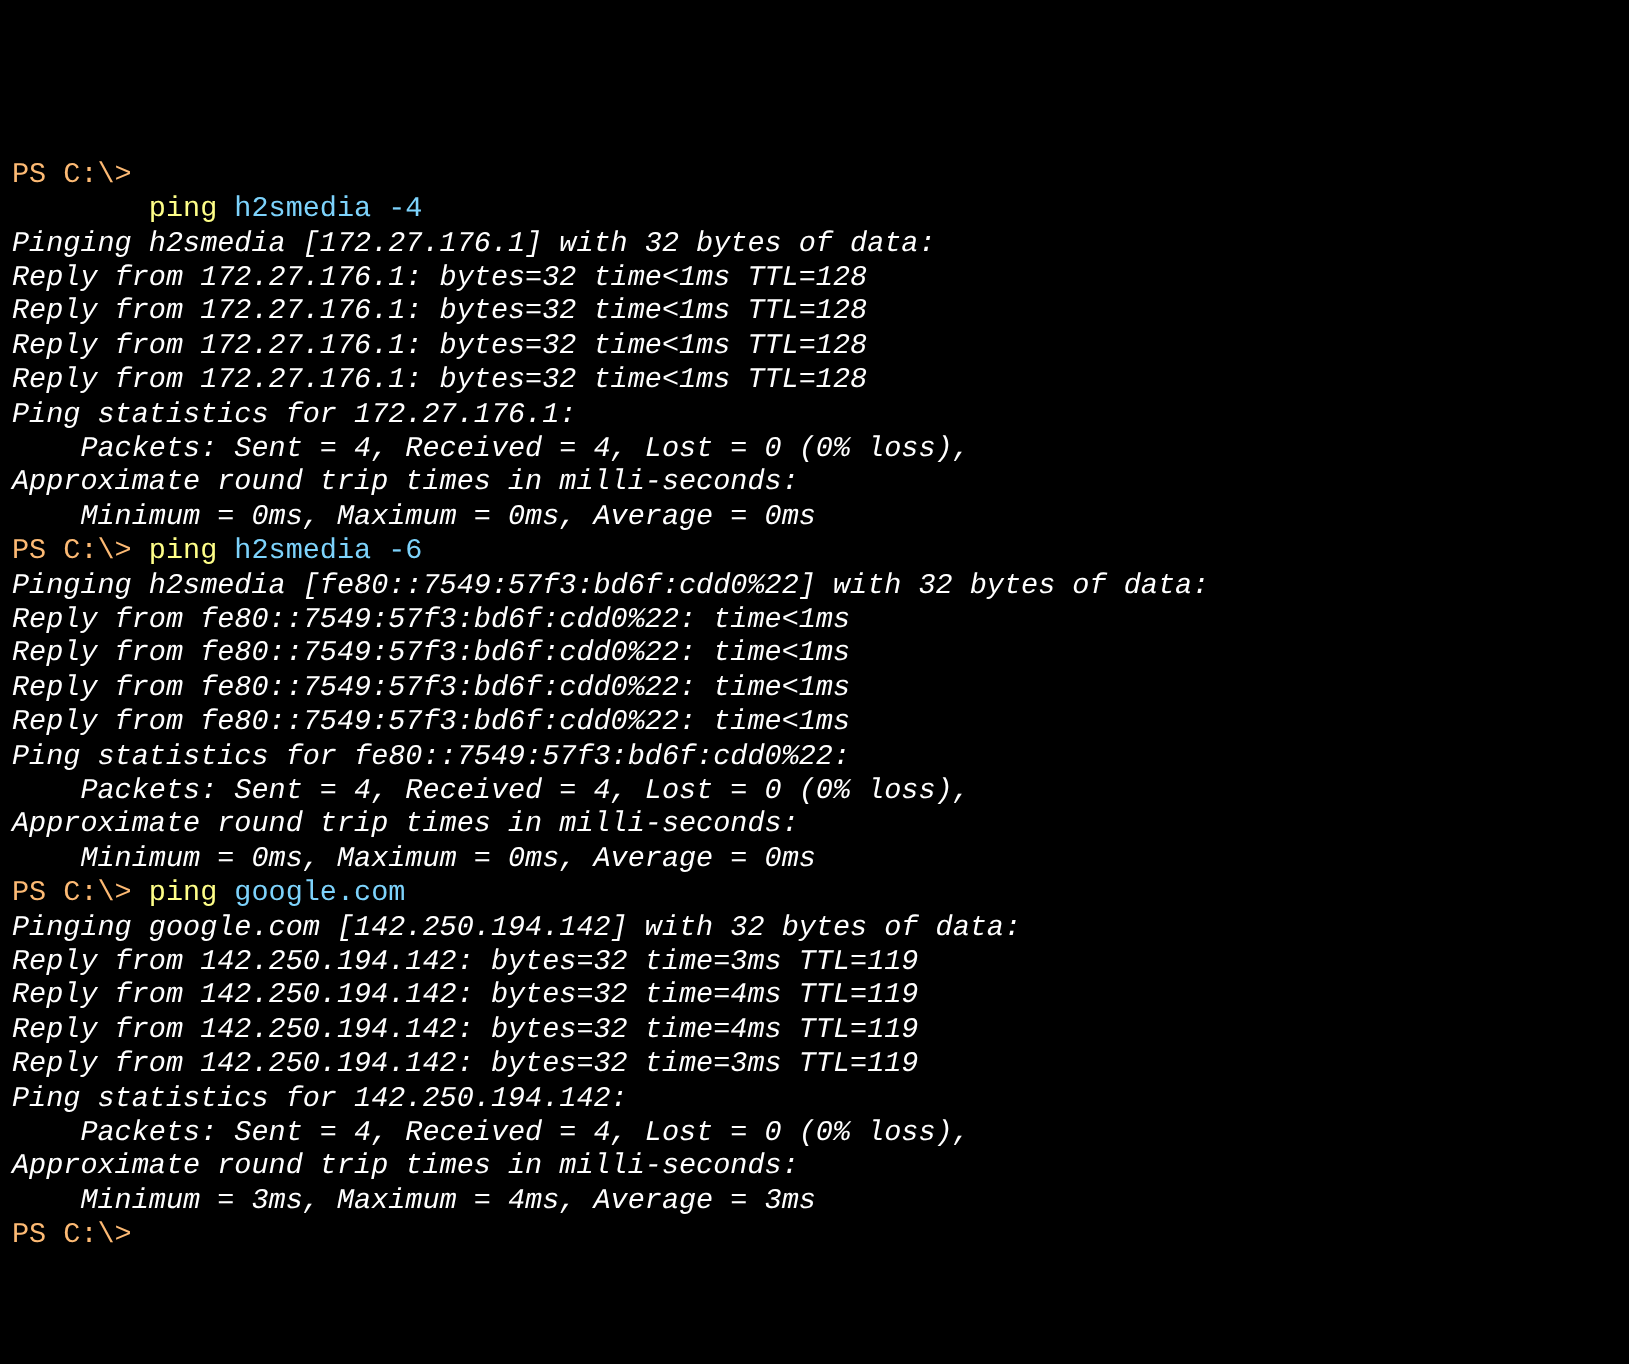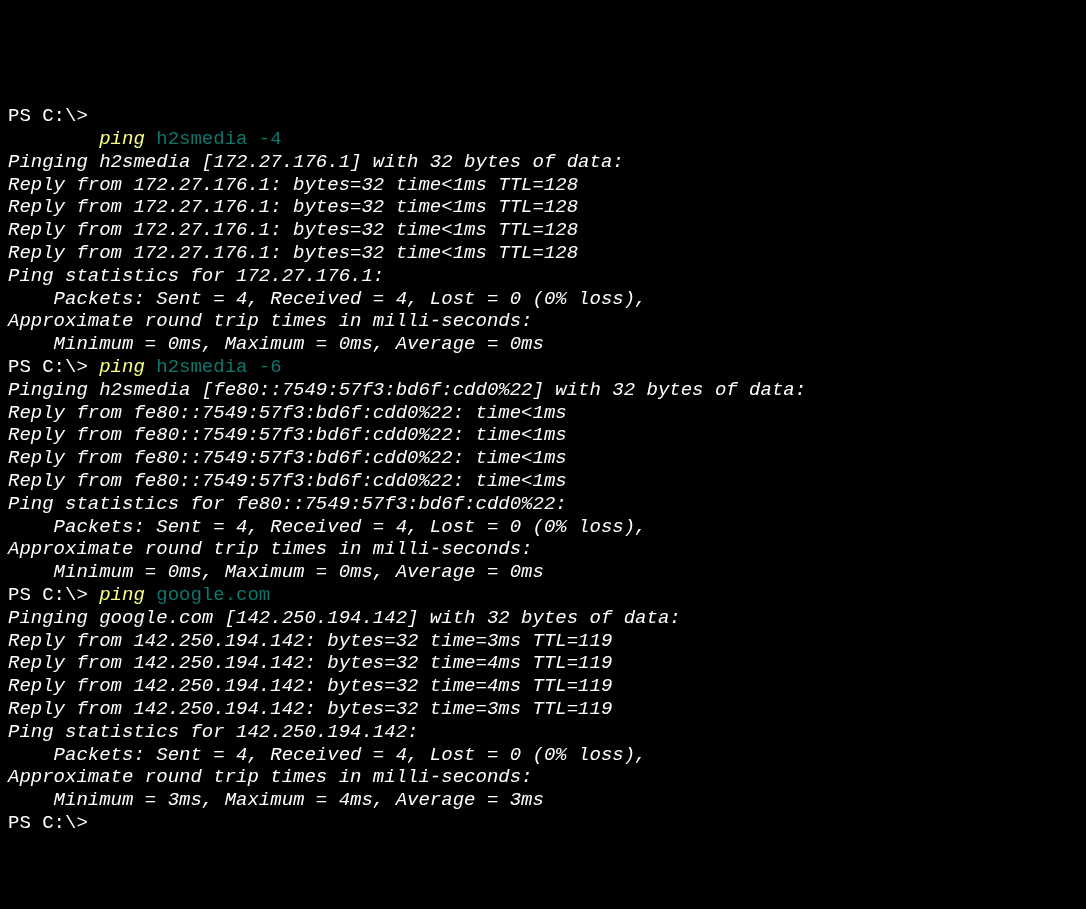--- a/index.html
+++ b/index.html
@@ -17,27 +17,26 @@
       white-space: pre;
       width: 1086px;
       height: 909px;
       overflow: hidden;
     }
     .term-line {
       white-space: pre;
     }
     .cmd {
       color: #ffff88;
-      font-style: italic;
     }
     .prompt {
-      color: #ffffff;
+      color: #fdba74;
     }
     .arg {
-      color: #0f766e;
+      color: #7dd3fc;
     }
     .out {
       color: #ffffff;
       font-style: italic;
     }
   </style>
 </head>
 <body>
 
 

